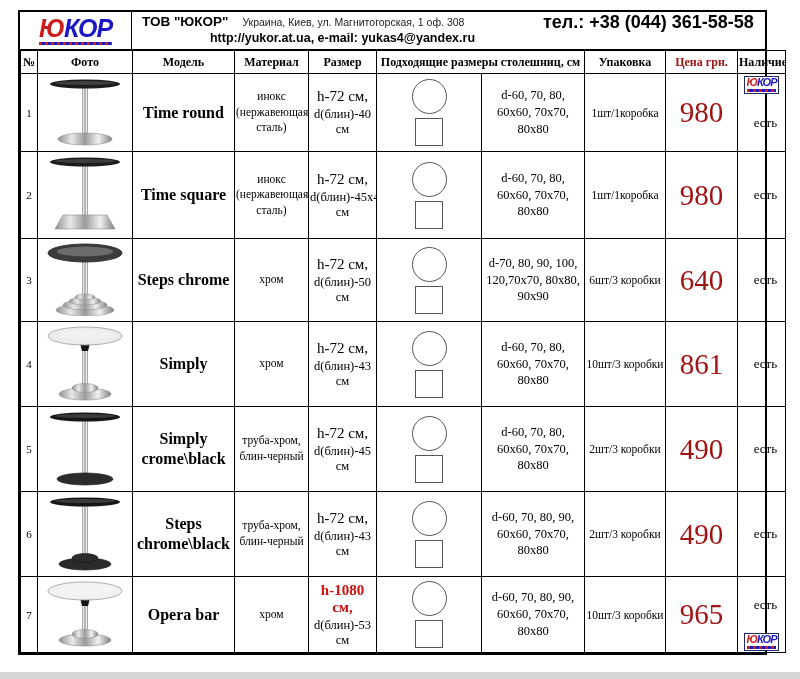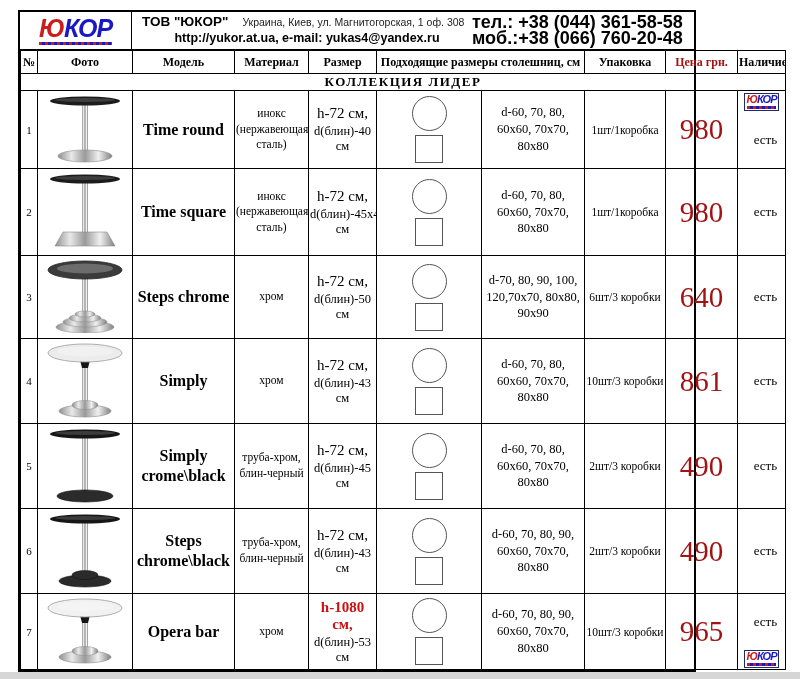--- a/index.html
+++ b/index.html
@@ -2,21 +2,21 @@
 <html><head>
 <meta charset="utf-8">
 <style>
   * { box-sizing: border-box; }
   html,body { margin:0; padding:0; }
   body {
     width:800px; height:679px; position:relative; background:#ffffff;
     font-family:"Liberation Serif", serif; overflow:hidden;
   }
   .document {
-    position:absolute; left:18px; top:10px; width:678px;
+    position:absolute; left:18px; top:10px; width:749px;
     border:2px solid #000; background:#fff;
   }
   
   .doc-header { display:flex; height:38px; border-bottom:1px solid #000; align-items:stretch; }
   .logo-box {
     width:112px; border-right:1px solid #000;
     display:flex; align-items:center; justify-content:center;
   }
   .header-mid { flex:1; padding:2px 0 0 10px; font-family:"Liberation Sans", sans-serif; }
   .hm-line1 { display:flex; align-items:baseline; gap:14px; }
@@ -84,21 +84,20 @@
       </div>
     <div class="header-mid">
       <div class="hm-line1">
         <span class="company">ТОВ "ЮКОР"</span>
         <span class="address">Украина, Киев, ул. Магнитогорская, 1 оф. 308</span>
       </div>
       <div class="hm-line2">http://yukor.at.ua, e-mail: yukas4@yandex.ru</div>
     </div>
     <div class="header-right">
       <div>тел.: +38 (044) 361-58-58</div>
-      <div>моб.:+38 (066) 760-20-48</div>
     </div>
   </div>
 
   <table class="price-table">
     <colgroup>
       <col style="width:17px">
         <col style="width:95px">
         <col style="width:102px">
       <col style="width:74px">
         <col style="width:68px">
@@ -113,23 +112,20 @@
         <th>№</th>
         <th>Фото</th>
         <th>Модель</th>
         <th>Материал</th>
         <th>Размер</th>
         <th colspan="2">Подходящие размеры столешниц, см</th>
         <th>Упаковка</th>
         <th class="red">Цена грн.</th>
         <th>Наличие</th>
       </tr>
-      <tr class="section-row">
-        <td colspan="10">КОЛЛЕКЦИЯ ЛИДЕР</td>
-      </tr>
     </thead>
     <tbody id="rows">
         <tr style="height: 78px;">
     <td class="c-num">1</td>
     <td class="c-photo"><svg width="92" height="70" viewBox="0 0 92 70">
     <defs>
                 <linearGradient id="cg0" x1="0" y1="0" x2="1" y2="0">
       <stop offset="0" stop-color="#8f8f8f"></stop>
                   <stop offset="0.25" stop-color="#e9e9e9"></stop>
       <stop offset="0.5" stop-color="#9a9a9a"></stop>

